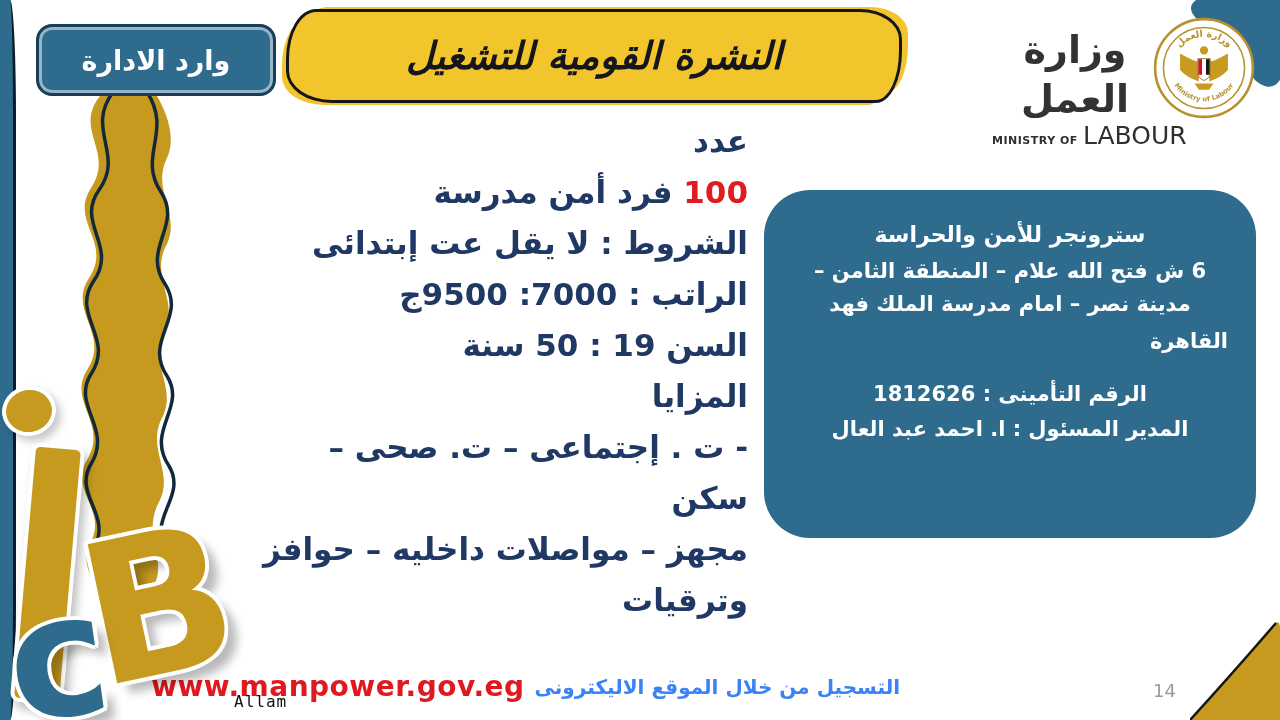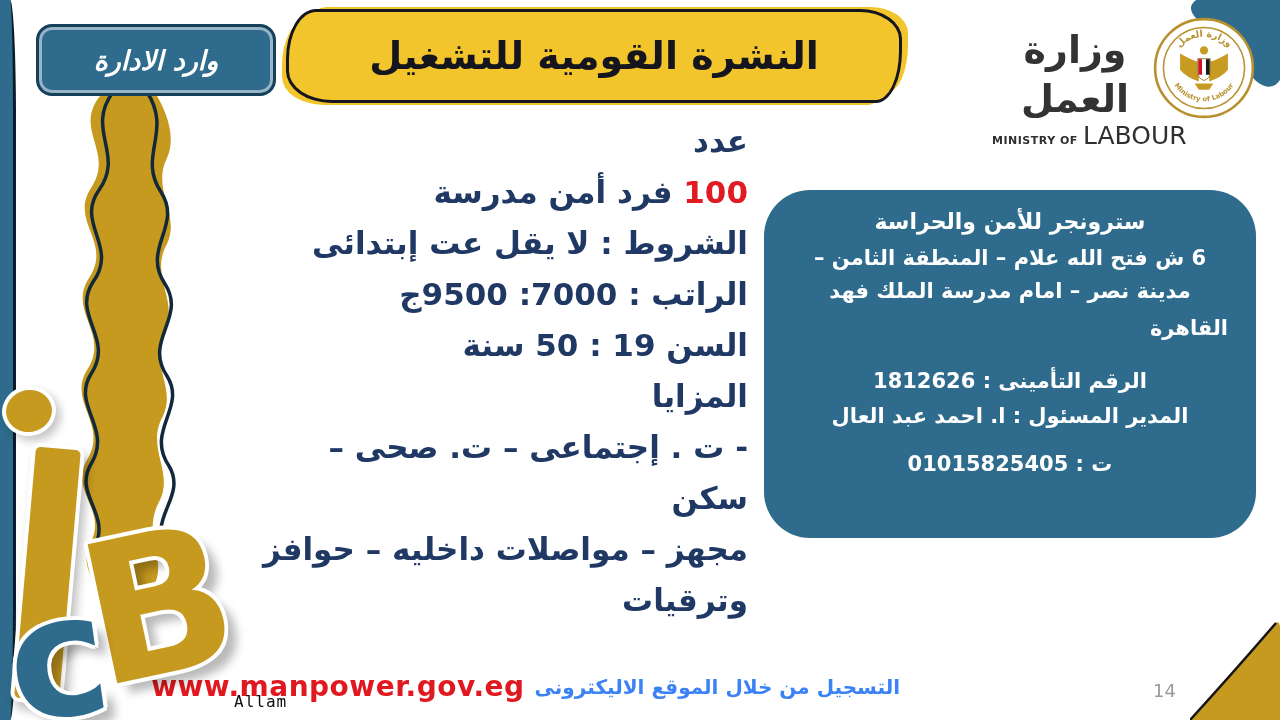--- a/index.html
+++ b/index.html
@@ -12,30 +12,31 @@
     position:absolute;left:0;top:0;width:13px;height:720px;
     background:#2e6b8c;border-right:3px solid #0a1c2a;
     border-radius:0 6px 6px 0 / 0 120px 120px 0;
   }
   
   .badge{
     position:absolute;left:36px;top:24px;width:234px;height:66px;
     background:#2e6b8c;border:3px solid #16405a;border-radius:16px;
     box-shadow:inset 0 0 0 3px rgba(255,255,255,.5);
     display:flex;align-items:center;justify-content:center;
-    color:#ffffff;font-weight:bold;font-size:27px;direction:rtl;font-style:italic;
+    color:#ffffff;font-weight:bold;font-size:27px;direction:rtl;
   }
   
   .banner{
     position:absolute;left:286px;top:9px;width:610px;height:88px;
     background:#f3c52d;border:3px solid #15151e;
     border-radius:30px 42px 26px 46px / 50px 30px 52px 32px;
     display:flex;align-items:center;justify-content:center;
     color:#15151e;font-weight:bold;font-size:38px;direction:rtl;
     box-shadow:10px -6px 0 -4px #f3c52d, -8px 6px 0 -4px #f3c52d;
+    font-style:italic;
   }
   
   .ministry{
     position:absolute;left:992px;top:26px;width:166px;text-align:center;color:#333333;
   }
   .ministry .ar{font-size:38px;font-weight:bold;line-height:1.3;direction:rtl;}
   .ministry .en{margin-top:-2px;white-space:nowrap;color:#2f2f2f;line-height:1;}
   .ministry .en .small{font-size:11px;letter-spacing:.5px;font-weight:bold;}
   .ministry .en .large{font-size:25px;letter-spacing:0;}
   
@@ -68,21 +69,21 @@
   .job-text{
     position:absolute;left:258px;top:116px;width:490px;
     direction:rtl;text-align:right;color:#1f3864;font-weight:bold;
     font-size:31px;line-height:51px;
   }
   .job-text .red{color:#e11b22;}
   
   .info-box{
     position:absolute;left:764px;top:190px;width:492px;height:348px;
     background:#2e6b8c;border-radius:46px;box-sizing:border-box;
-    padding:15px 28px 0 28px;direction:rtl;text-align:center;
+    padding:28px 28px 0 28px;direction:rtl;text-align:center;
     color:#ffffff;font-weight:bold;font-size:21px;line-height:33px;
   }
   .info-box .name{font-size:22px;margin-bottom:4px;}
   .info-box .addr{width:94%;margin:0 auto;}
   .info-box .city{margin-top:4px;text-align:right;}
   .info-box .ins{margin-top:20px;}
   .info-box .mgr{margin-top:2px;}
   .info-box .tel{margin-top:15px;}
   
   .footer-row{
@@ -174,21 +175,20 @@
     <div>مجهز – مواصلات داخليه – حوافز</div>
     <div>وترقيات</div>
   </div>
 
   <div class="info-box">
     <div class="name">سترونجر للأمن والحراسة</div>
     <div class="addr">6 ش فتح الله علام – المنطقة الثامن – مدينة نصر – امام مدرسة الملك فهد</div>
     <div class="city">القاهرة</div>
     <div class="ins">الرقم التأمينى : 1812626</div>
     <div class="mgr">المدير المسئول : ا. احمد عبد العال</div>
-    <div class="tel">ت : 01015825405</div>
   </div>
 
   <div class="footer-row">
     <span class="reg">التسجيل من خلال الموقع الاليكترونى</span>
     <span class="url">www.manpower.gov.eg</span>
   </div>
   <div class="watermark">Allam</div>
   <div class="page-num">14</div>
 
   <svg class="wedge-br" width="90" height="98" viewBox="0 0 90 98">

